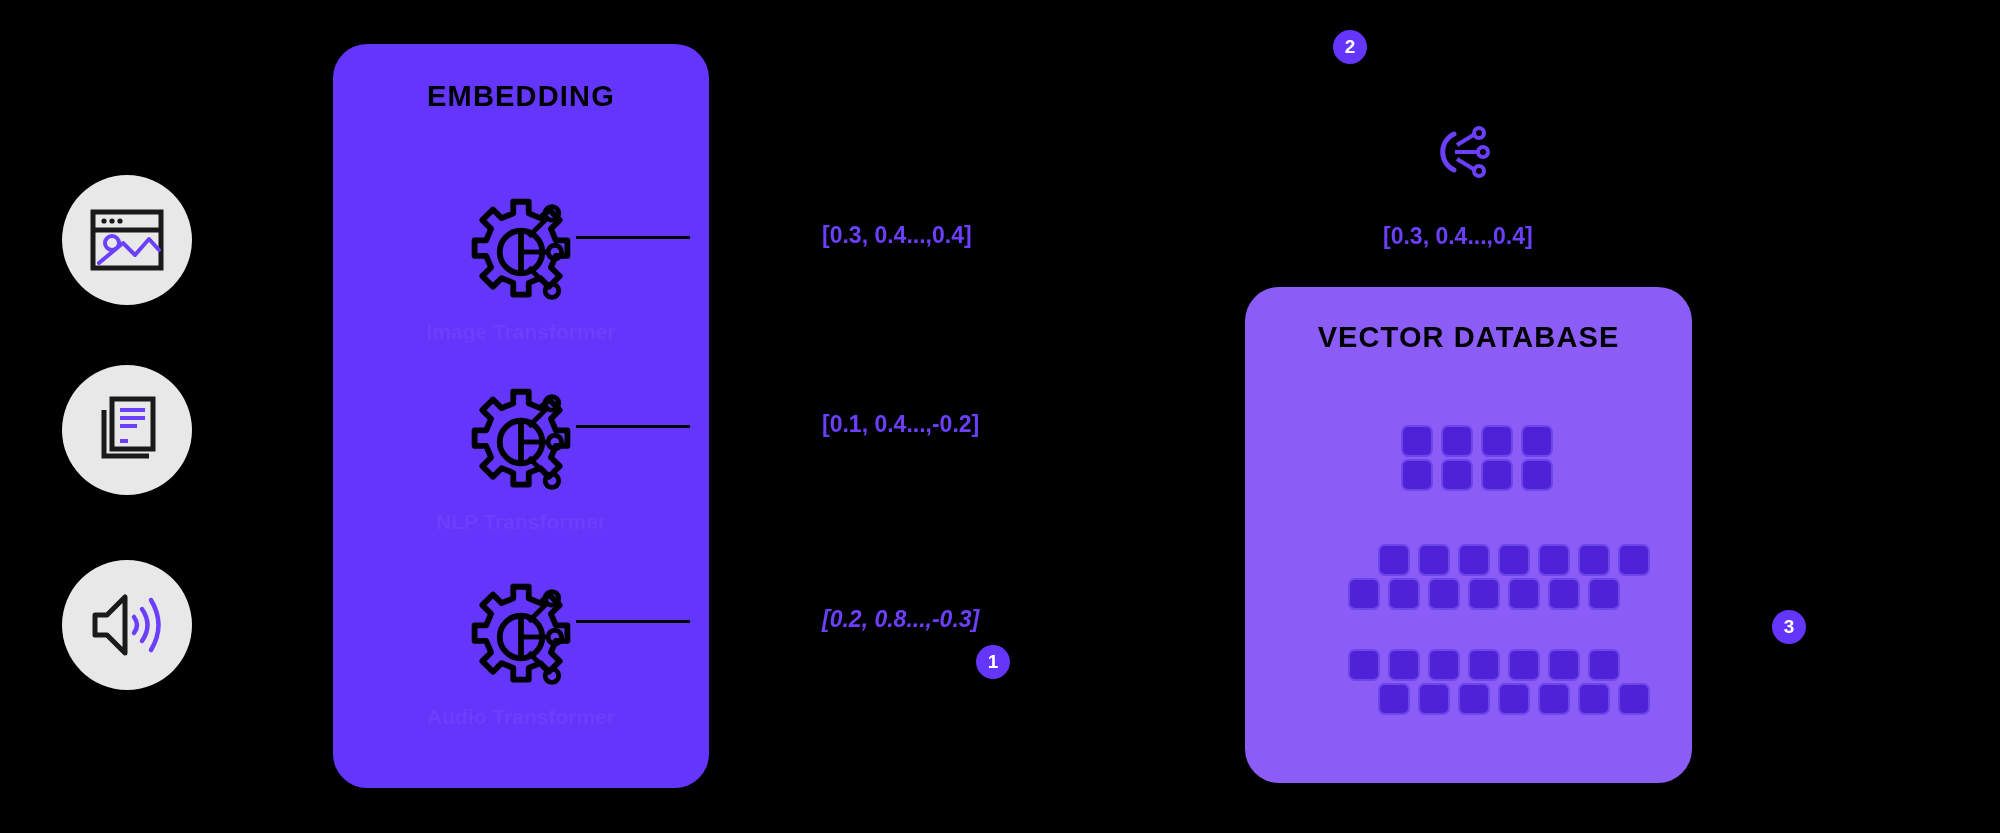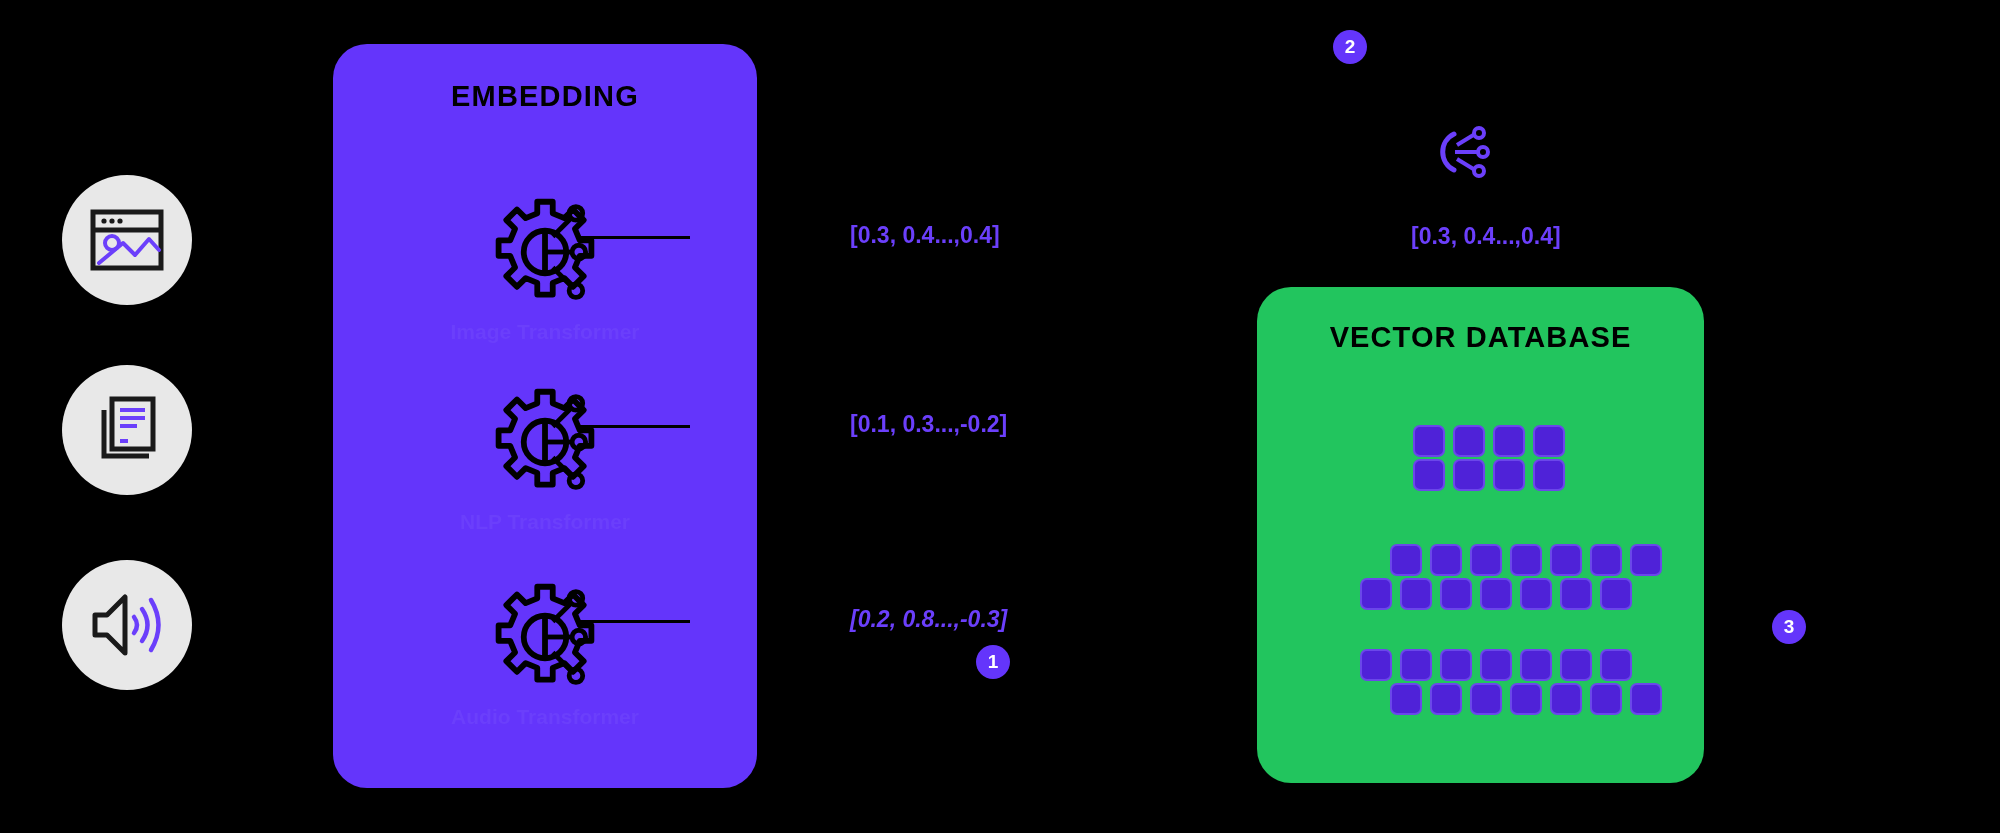--- a/index.html
+++ b/index.html
@@ -17,21 +17,21 @@
     width: 130px; height: 130px;
     border-radius: 50%;
     background: #e8e8e8;
     display: flex; align-items: center; justify-content: center;
   }
 
   
   .embed-panel {
     position: absolute;
     left: 333px; top: 44px;
-    width: 424px; height: 744px;
+    width: 376px; height: 744px;
     background: #6435fb;
     border-radius: 34px;
   }
   .embed-title {
     position: absolute; top: 36px; left: 0; width: 100%;
     text-align: center;
     font-size: 29px; font-weight: bold; letter-spacing: 1.2px;
     color: #000000;
   }
   .transformer-row { position: absolute; left: 0; width: 100%; }
@@ -58,42 +58,40 @@
     border-bottom: 9px solid transparent;
     border-left: 16px solid #000000;
   }
 
   
   .vector-text {
     position: absolute;
     font-size: 23px; font-weight: bold;
     color: #6b3ffb;
     white-space: nowrap;
-    margin-left: 28px;
   }
 
   
   .badge {
     position: absolute;
     width: 34px; height: 34px;
     border-radius: 50%;
     background: #6435fb;
     color: #ffffff;
     font-size: 19px; font-weight: bold;
     display: flex; align-items: center; justify-content: center;
   }
 
   
   .vdb-panel {
     position: absolute;
     left: 1245px; top: 287px;
     width: 447px; height: 496px;
-    background: #22c55e;
+    background: #8b5cf6;
     border-radius: 34px;
-    margin-left: 12px;
   }
   .vdb-title {
     position: absolute; top: 34px; left: 0; width: 100%;
     text-align: center;
     font-size: 29px; font-weight: bold; letter-spacing: 1.1px;
     color: #000000;
   }
   .vdb-block-row { position: absolute; display: flex; gap: 8px; }
   .vdb-block {
     width: 32px; height: 32px;
@@ -198,21 +196,21 @@
       </svg>
       <div class="transformer-label" style="top:126px;">Audio Transformer</div>
     </div>
   </div>
 
   <div class="arrow-line" style="left:576px; top:236px; width:114px;"></div>
   <div class="arrow-line" style="left:576px; top:425px; width:114px;"></div>
   <div class="arrow-line" style="left:576px; top:620px; width:114px;"></div>
 
   <div class="vector-text" style="left:822px; top:222px;">[0.3, 0.4...,0.4]</div>
-  <div class="vector-text" style="left:822px; top:411px;">[0.1, 0.3...,-0.2]</div>
+  <div class="vector-text" style="left:822px; top:411px;">[0.1, 0.4...,-0.2]</div>
   <div class="vector-text" style="left:822px; top:606px;font-style:italic;">[0.2, 0.8...,-0.3]</div>
 
   <div class="vector-text" style="left:1383px; top:223px;">[0.3, 0.4...,0.4]</div>
 
   <div class="share-icon" style="left:1434px; top:122px;">
     <svg width="60" height="60" viewBox="0 0 60 60">
       <path d="M20 12 A20 20 0 0 0 20 48" fill="none" stroke="#6b3ffb" stroke-width="5" stroke-linecap="round"></path>
       <line x1="21" y1="30" x2="44" y2="30" stroke="#6b3ffb" stroke-width="4"></line>
       <line x1="23" y1="23" x2="41" y2="12" stroke="#6b3ffb" stroke-width="4"></line>
       <line x1="23" y1="37" x2="41" y2="48" stroke="#6b3ffb" stroke-width="4"></line>

